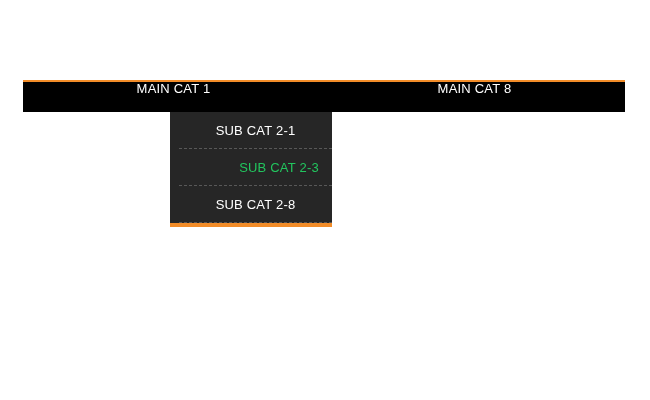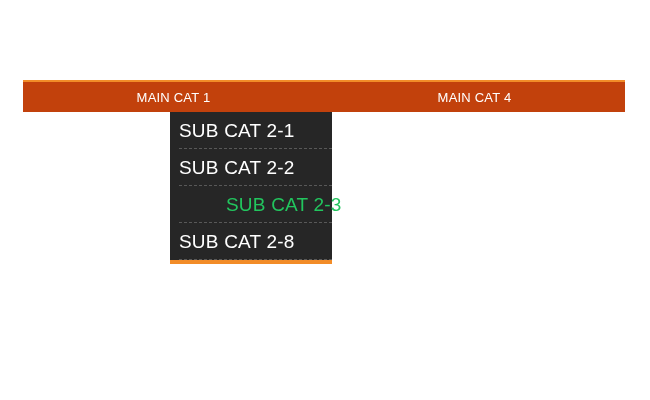--- a/index.html
+++ b/index.html
@@ -21,25 +21,25 @@
     left: 23px;
     top: 80px;
     width: 602px;
   }
 
   
   .nav-bar {
     position: relative;
     width: 602px;
     height: 32px;
-    background: #c2410c;
+    background: #000000;
     border-top: 2px solid #f28c28;
     box-sizing: border-box;
     display: flex;
-    align-items: center;
+    align-items: flex-start;
   }
   .nav-item {
     flex: 1 1 0;
     display: flex;
     align-items: center;
     justify-content: center;
     color: #ffffff;
     font-size: 13px;
     letter-spacing: 0.2px;
     line-height: 1;
@@ -56,22 +56,23 @@
     width: 162px;
     background: #262626;
     border-bottom: 4px solid #f28c28;
     box-sizing: border-box;
   }
   .sub-item {
     position: relative;
     height: 37px;
     display: flex;
     align-items: center;
+    justify-content: center;
     color: #ffffff;
-    font-size: 19px;
+    font-size: 13px;
     letter-spacing: 0.2px;
     line-height: 1;
     white-space: nowrap;
     cursor: pointer;
     user-select: none;
     border-bottom: 1px dashed #585858;
     box-sizing: border-box;
     margin-left: 9px;
   }
   .sub-item.is-active {
@@ -82,30 +83,27 @@
 </head>
 <body>
 
 <div id="menu-root">
 
   <nav class="nav-bar">
     <div class="nav-item">
       <span>MAIN CAT 1</span>
     </div>
     <div class="nav-item">
-      <span>MAIN CAT 4</span>
+      <span>MAIN CAT 8</span>
     </div>
   </nav>
 
   <div class="dropdown">
     <div class="sub-item">
       <span>SUB CAT 2-1</span>
-    </div>
-    <div class="sub-item">
-      <span>SUB CAT 2-2</span>
     </div>
     <div class="sub-item is-active">
       <span>SUB CAT 2-3</span>
     </div>
     <div class="sub-item">
       <span>SUB CAT 2-8</span>
     </div>
   </div>
 
 </div>

